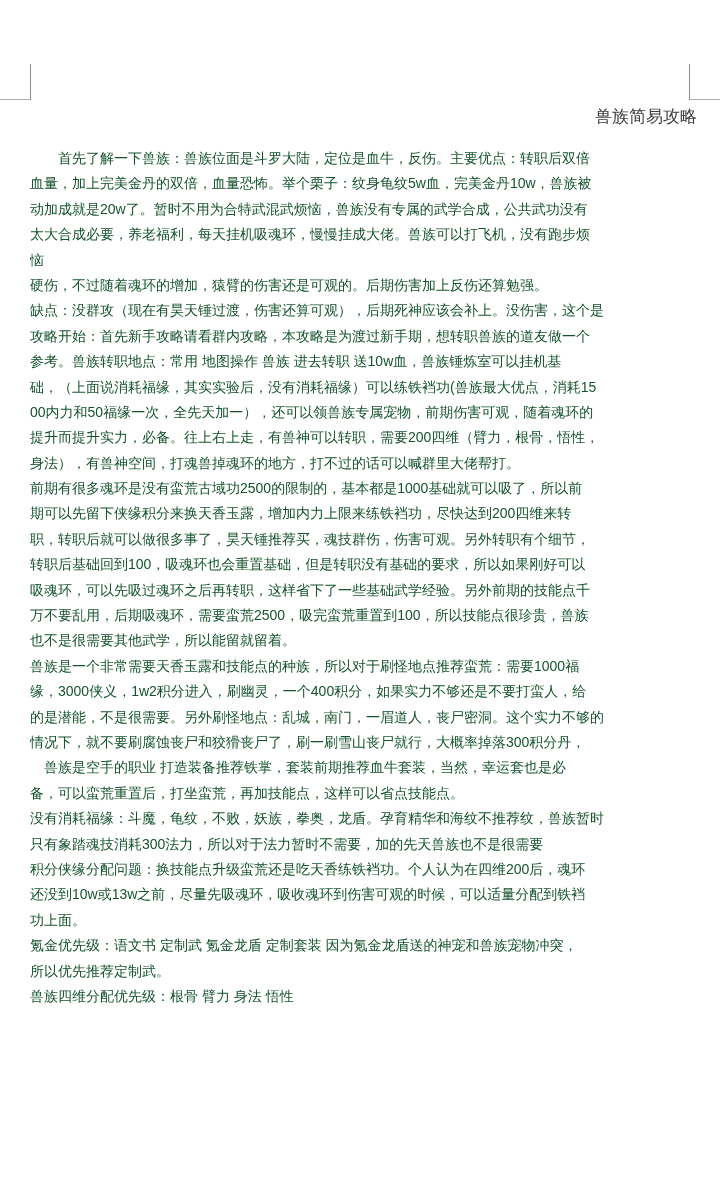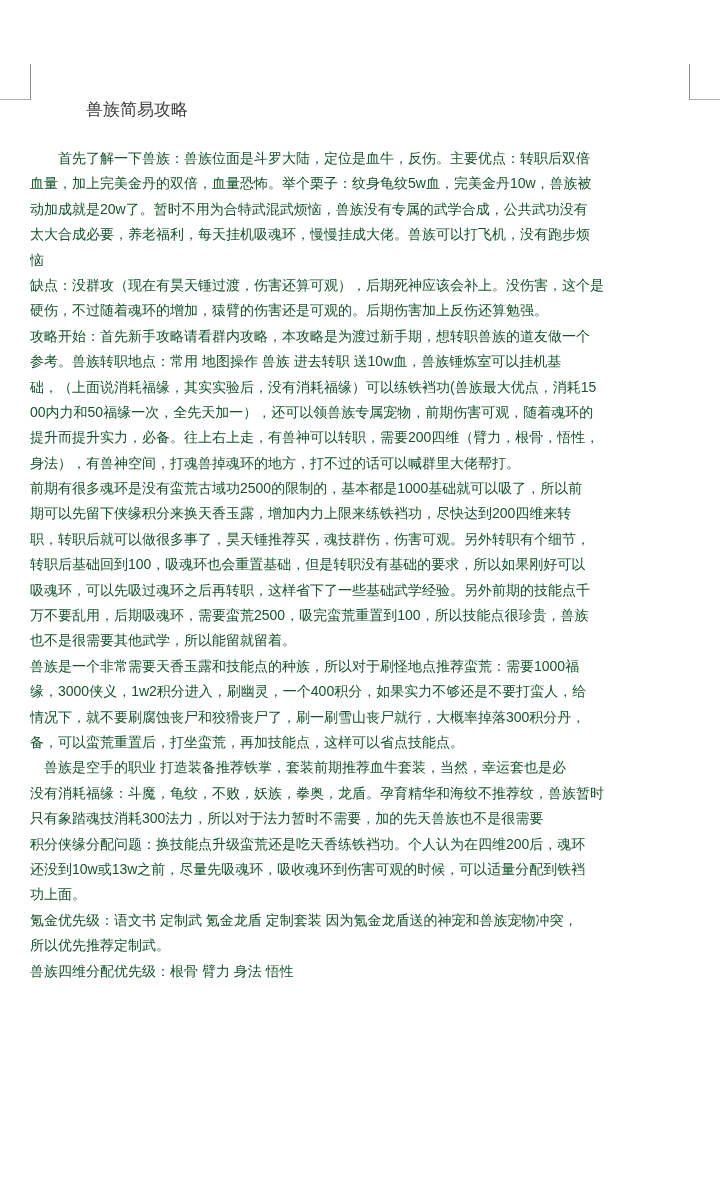--- a/index.html
+++ b/index.html
@@ -34,24 +34,24 @@
   .corner-mark.tr {
     right: 0;
     border-left: 1px solid #8c8c8c;
     border-bottom: 1px solid #aeaeae;
   }
   .doc-title {
     position: absolute;
     top: 97px;
     left: 30px;
     width: 660px;
-    margin: 0;
+    margin: 7px;
     box-sizing: border-box;
     padding-left: 56px;           
-    text-align: left;
+    text-align: right;
     font-size: 17px;
     font-weight: 400;
     color: #3d3d3d;
     line-height: 26px;
   }
   .doc-body {
     position: absolute;
     top: 146px;
     left: 30px;
     width: 664px;
@@ -74,22 +74,22 @@
   <h1 class="doc-title">兽族简易攻略</h1>
   <div class="doc-body">
       <div class="paragraph">
         <div class="text-line">　　首先了解一下兽族：兽族位面是斗罗大陆，定位是血牛，反伤。主要优点：转职后双倍</div>
         <div class="text-line">血量，加上完美金丹的双倍，血量恐怖。举个栗子：纹身龟纹5w血，完美金丹10w，兽族被</div>
         <div class="text-line">动加成就是20w了。暂时不用为合特武混武烦恼，兽族没有专属的武学合成，公共武功没有</div>
         <div class="text-line">太大合成必要，养老福利，每天挂机吸魂环，慢慢挂成大佬。兽族可以打飞机，没有跑步烦</div>
         <div class="text-line">恼</div>
       </div>
       <div class="paragraph">
+        <div class="text-line">硬伤，不过随着魂环的增加，猿臂的伤害还是可观的。后期伤害加上反伤还算勉强。</div>
         <div class="text-line">缺点：没群攻（现在有昊天锤过渡，伤害还算可观），后期死神应该会补上。没伤害，这个是</div>
-        <div class="text-line">硬伤，不过随着魂环的增加，猿臂的伤害还是可观的。后期伤害加上反伤还算勉强。</div>
       </div>
       <div class="paragraph">
         <div class="text-line">攻略开始：首先新手攻略请看群内攻略，本攻略是为渡过新手期，想转职兽族的道友做一个</div>
         <div class="text-line">参考。兽族转职地点：常用 地图操作 兽族 进去转职 送10w血，兽族锤炼室可以挂机基</div>
         <div class="text-line">础，（上面说消耗福缘，其实实验后，没有消耗福缘）可以练铁裆功(兽族最大优点，消耗15</div>
         <div class="text-line">00内力和50福缘一次，全先天加一），还可以领兽族专属宠物，前期伤害可观，随着魂环的</div>
         <div class="text-line">提升而提升实力，必备。往上右上走，有兽神可以转职，需要200四维（臂力，根骨，悟性，</div>
         <div class="text-line">身法），有兽神空间，打魂兽掉魂环的地方，打不过的话可以喊群里大佬帮打。</div>
       </div>
       <div class="paragraph">
@@ -97,25 +97,26 @@
         <div class="text-line">期可以先留下侠缘积分来换天香玉露，增加内力上限来练铁裆功，尽快达到200四维来转</div>
         <div class="text-line">职，转职后就可以做很多事了，昊天锤推荐买，魂技群伤，伤害可观。另外转职有个细节，</div>
         <div class="text-line">转职后基础回到100，吸魂环也会重置基础，但是转职没有基础的要求，所以如果刚好可以</div>
         <div class="text-line">吸魂环，可以先吸过魂环之后再转职，这样省下了一些基础武学经验。另外前期的技能点千</div>
         <div class="text-line">万不要乱用，后期吸魂环，需要蛮荒2500，吸完蛮荒重置到100，所以技能点很珍贵，兽族</div>
         <div class="text-line">也不是很需要其他武学，所以能留就留着。</div>
       </div>
       <div class="paragraph">
         <div class="text-line">兽族是一个非常需要天香玉露和技能点的种族，所以对于刷怪地点推荐蛮荒：需要1000福</div>
         <div class="text-line">缘，3000侠义，1w2积分进入，刷幽灵，一个400积分，如果实力不够还是不要打蛮人，给</div>
+        <div class="text-line">的是潜能，不是很需要。另外刷怪地点：乱城，南门，一眉道人，丧尸密洞。这个实力不够的</div>
         <div class="text-line">情况下，就不要刷腐蚀丧尸和狡猾丧尸了，刷一刷雪山丧尸就行，大概率掉落300积分丹，</div>
       </div>
       <div class="paragraph">
+        <div class="text-line">　兽族是空手的职业 打造装备推荐铁掌，套装前期推荐血牛套装，当然，幸运套也是必</div>
         <div class="text-line">备，可以蛮荒重置后，打坐蛮荒，再加技能点，这样可以省点技能点。</div>
-        <div class="text-line">　兽族是空手的职业 打造装备推荐铁掌，套装前期推荐血牛套装，当然，幸运套也是必</div>
       </div>
       <div class="paragraph">
         <div class="text-line">没有消耗福缘：斗魔，龟纹，不败，妖族，拳奥，龙盾。孕育精华和海纹不推荐纹，兽族暂时</div>
         <div class="text-line">只有象踏魂技消耗300法力，所以对于法力暂时不需要，加的先天兽族也不是很需要</div>
       </div>
       <div class="paragraph">
         <div class="text-line">积分侠缘分配问题：换技能点升级蛮荒还是吃天香练铁裆功。个人认为在四维200后，魂环</div>
         <div class="text-line">还没到10w或13w之前，尽量先吸魂环，吸收魂环到伤害可观的时候，可以适量分配到铁裆</div>
         <div class="text-line">功上面。</div>
       </div>

